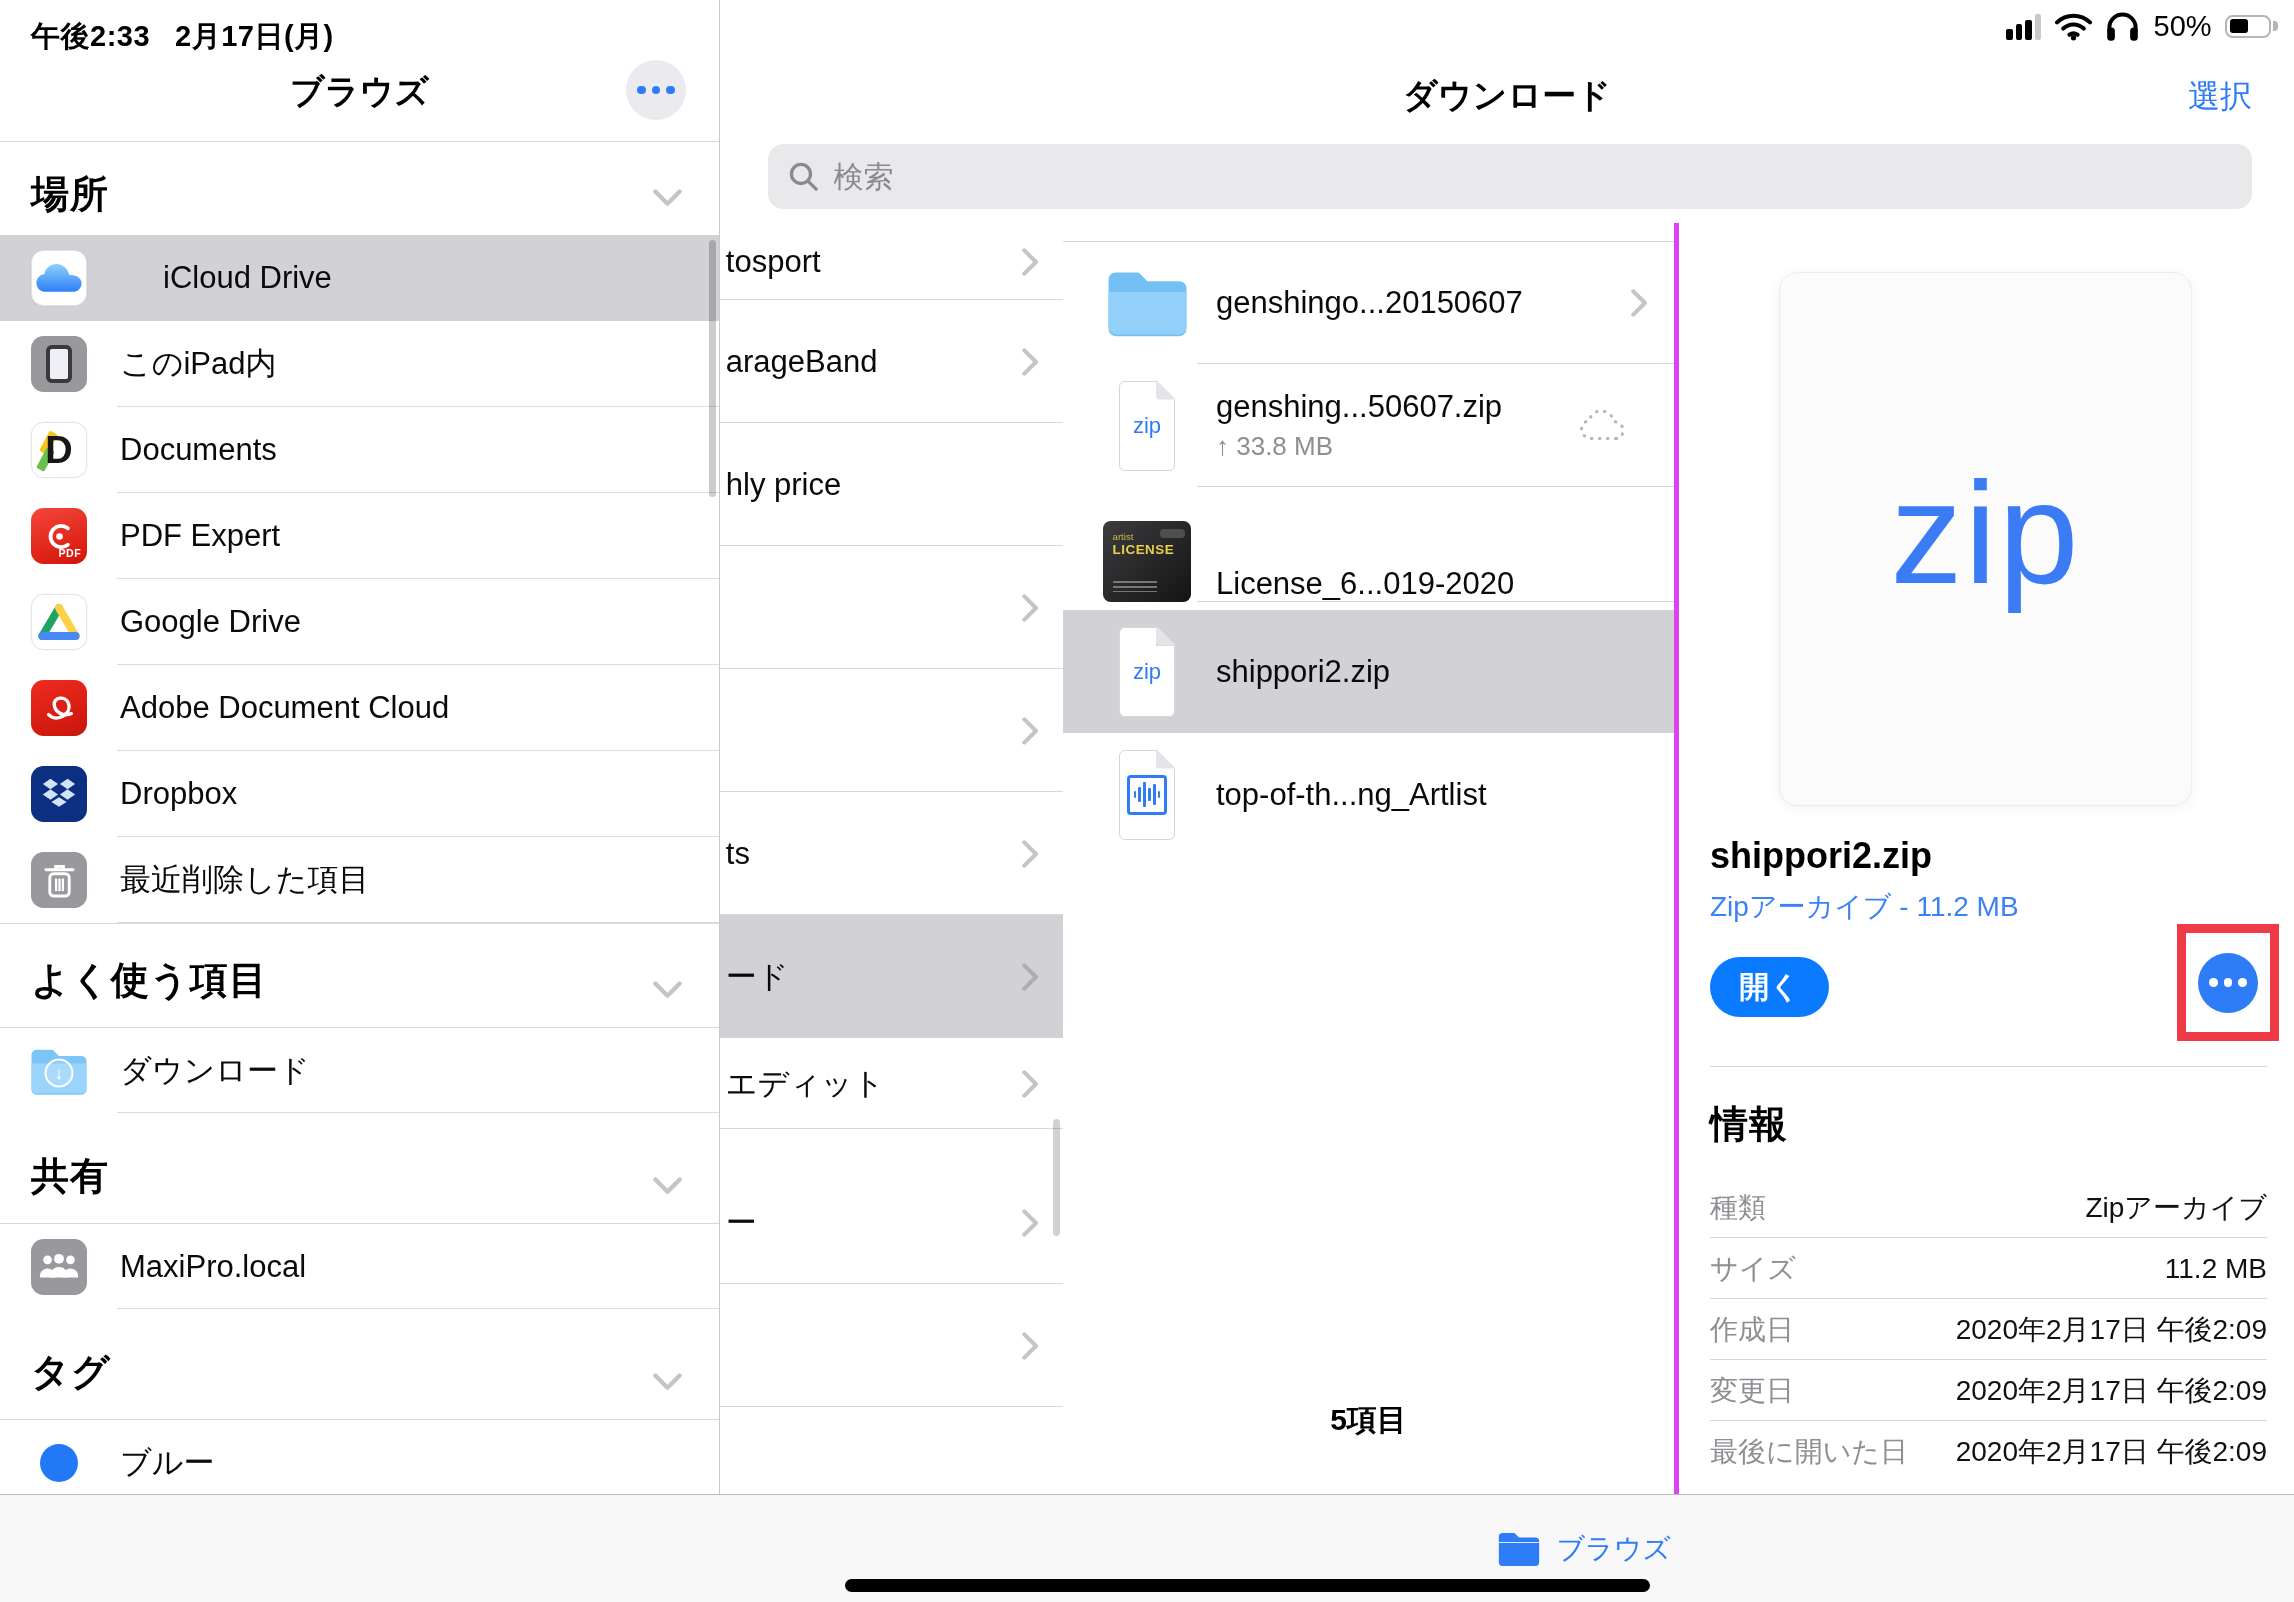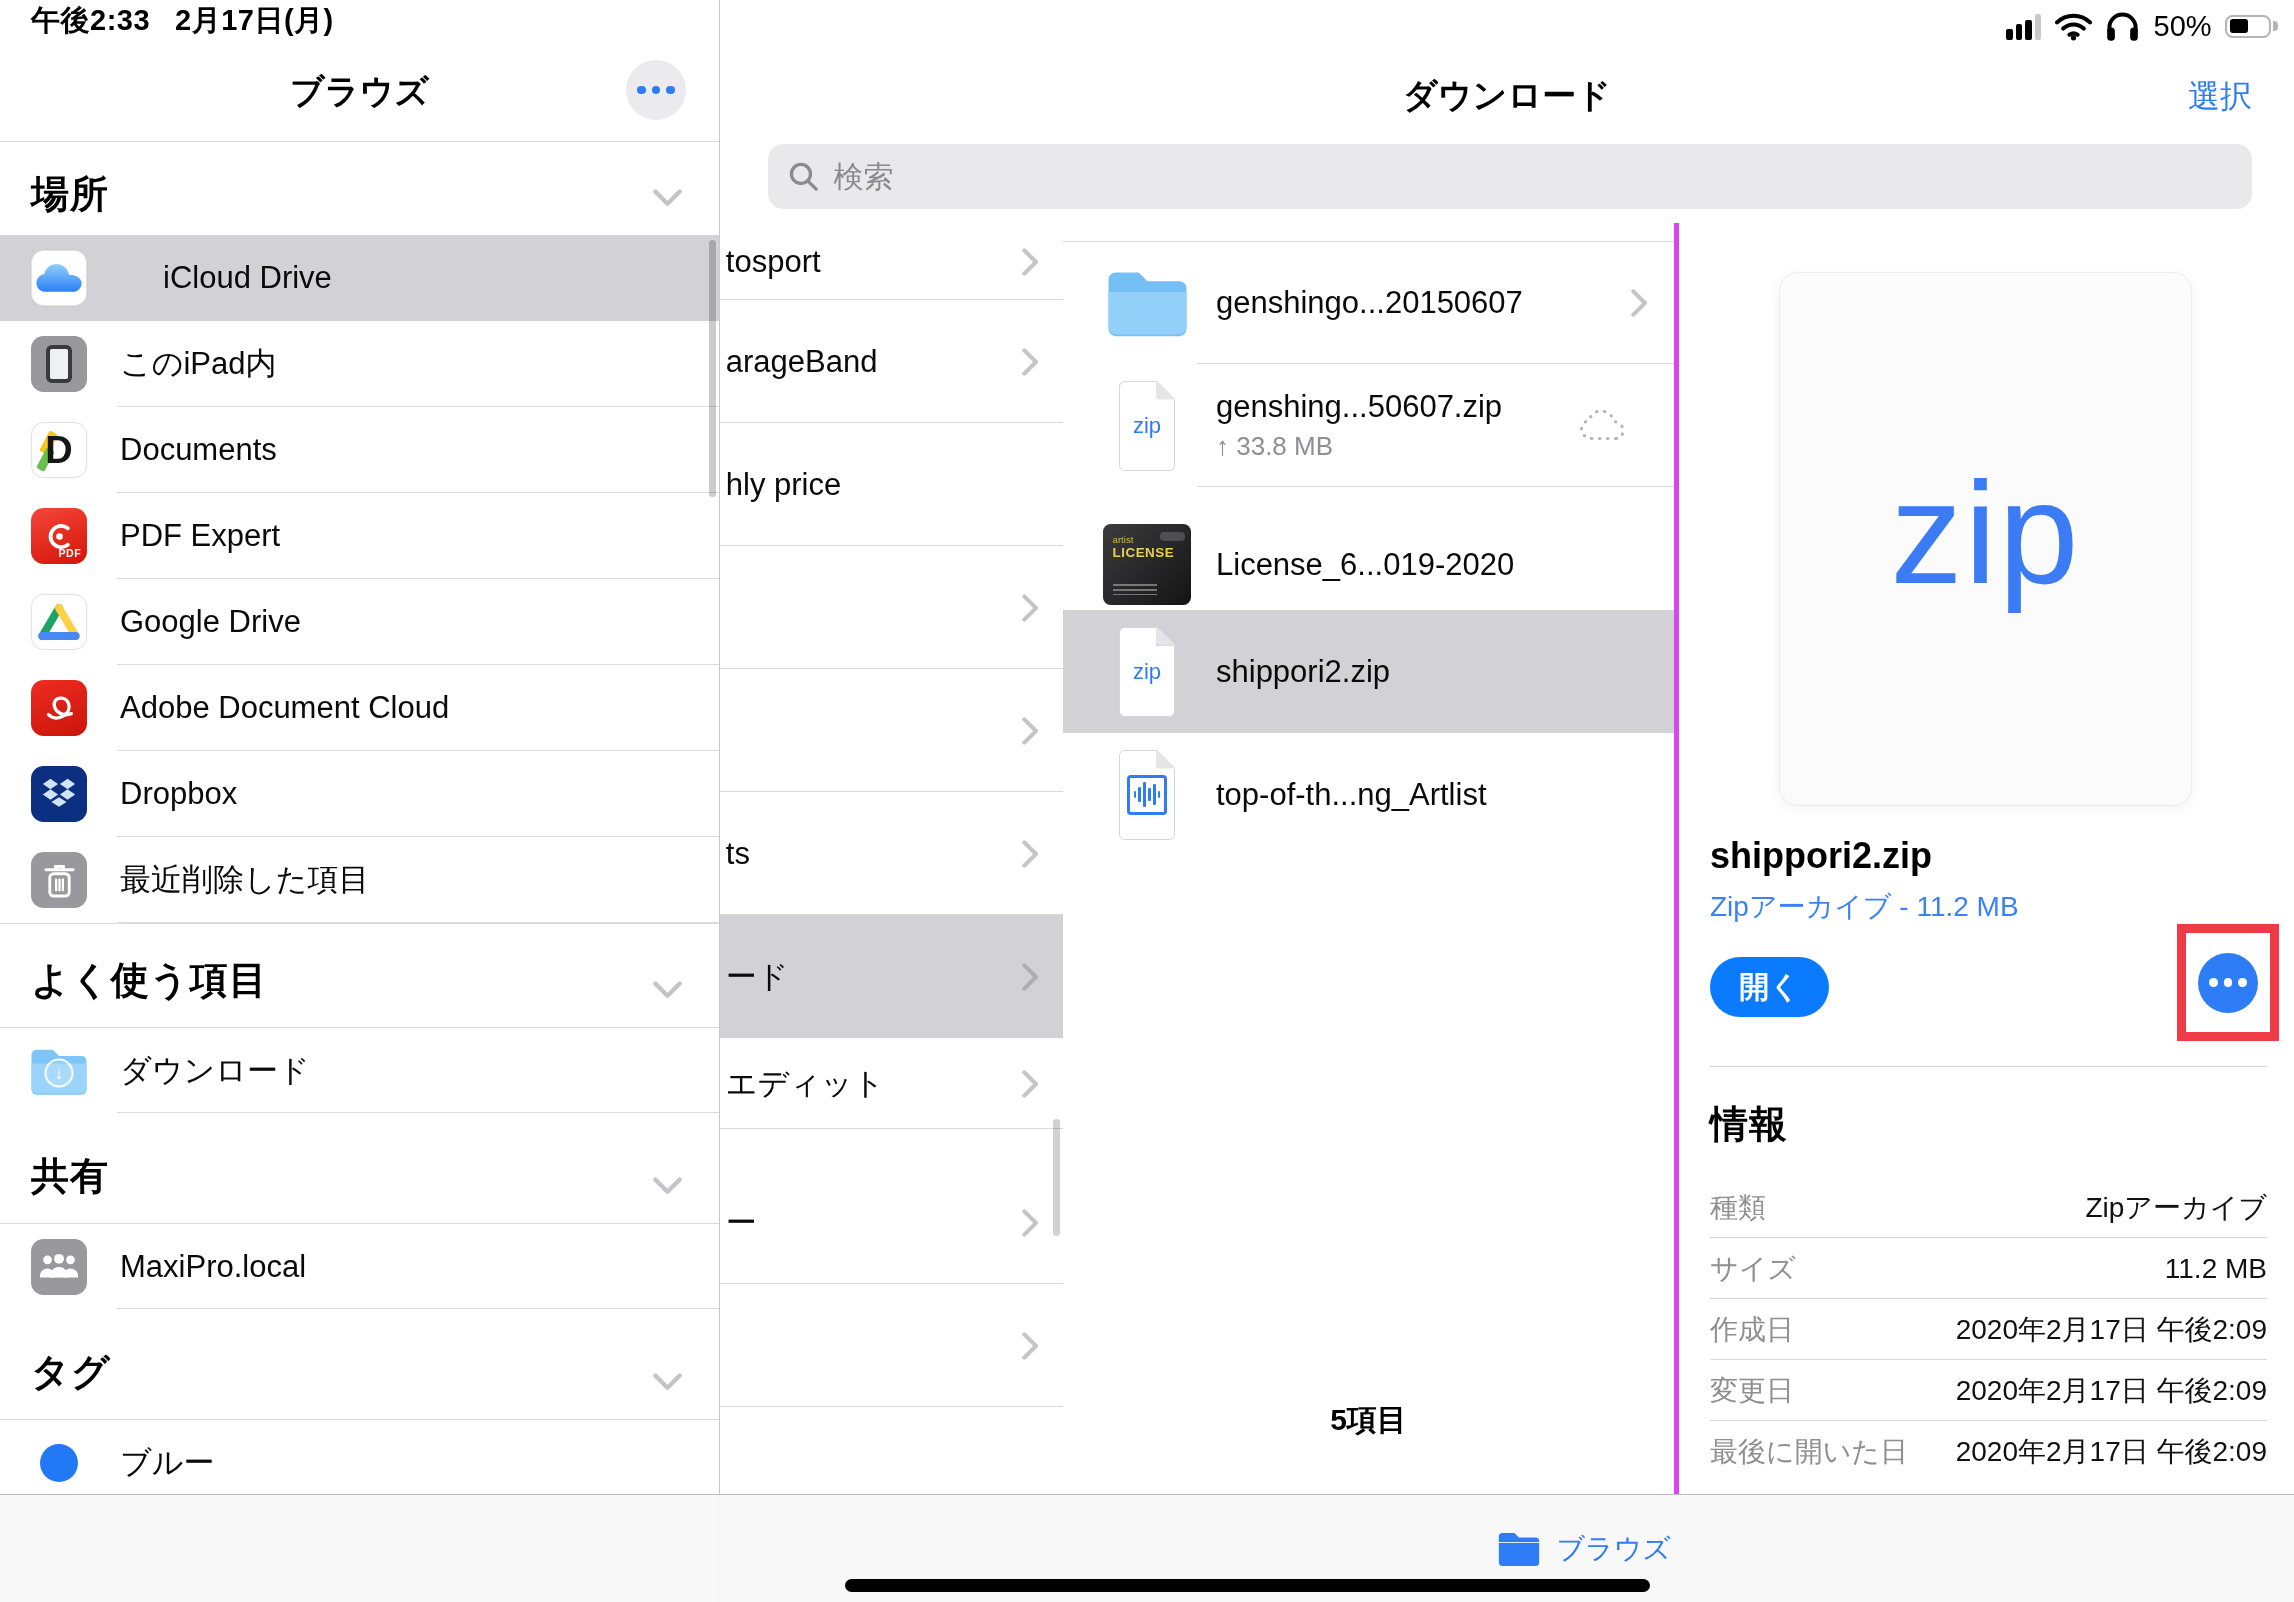--- a/index.html
+++ b/index.html
@@ -2,21 +2,21 @@
 <html><head>
 <meta charset="utf-8">
 <style>
   * { margin:0; padding:0; box-sizing:border-box; }
   html,body { width:2294px; height:1602px; }
   body { font-family:"Liberation Sans","DejaVu Sans",sans-serif; background:#fff; color:#000;
          -webkit-font-smoothing:antialiased; overflow:hidden; }
   .app { position:relative; width:2294px; height:1602px; background:#fff; overflow:hidden; }
 
   
-  .status-left { position:absolute; left:31px; top:1px; font-size:29px; font-weight:700; letter-spacing:0.5px; z-index:40;}
+  .status-left { position:absolute; left:31px; top:17px; font-size:29px; font-weight:700; letter-spacing:0.5px; z-index:40;}
   .status-left .date { margin-left:25px; }
   .status-right { position:absolute; right:23px; top:9.6px; display:flex; align-items:center; gap:13.4px; z-index:40; }
   .cellbars { display:flex; align-items:flex-end; gap:2.9px; height:27px; }
   .cellbars i { display:block; width:6.7px; border-radius:1.9px; background:#000; }
   .cellbars i:nth-child(1){height:10.6px;} .cellbars i:nth-child(2){height:15.4px;}
   .cellbars i:nth-child(3){height:20px;} .cellbars i:nth-child(4){height:26px; background:#c9c9cd;}
   .batt-pct { font-size:29px; font-weight:400; }
   .batt { position:relative; width:46px; height:23px; border:2.9px solid rgba(60,60,67,.38); border-radius:7.7px; }
   .batt i { position:absolute; left:2.9px; top:2.9px; bottom:2.9px; width:18px; background:#000; border-radius:2.9px; }
   .batt::after { content:''; position:absolute; right:-8.6px; top:4.8px; width:4.8px; height:9.6px;
@@ -469,21 +469,21 @@
         <span class="f-name">genshing...50607.zip</span>
         <span class="f-size">↑ 33.8 MB</span>
       </span>
       <span class="cloud-ic">
         <svg width="50" height="36" viewBox="0 0 50 35">
           <path d="M38 30H13.5C8 30 3.5 26 3.5 20.8c0-4.6 3.4-8.3 8-9C12.7 6 17.4 2.5 23 2.5c6.5 0 11.8 4.5 12.9 10.5 4.8.4 9.1 3.8 9.1 8.6S42.8 30 38 30z" fill="none" stroke="#b4b4b9" stroke-width="3" stroke-linecap="round" stroke-dasharray="0.6 7.4"></path>
         </svg>
       </span>
     </div>
 
-    <div class="frow hairline" style="top:280px; height:123px;">
+    <div class="frow hairline" style="top:256px; height:123px;align-items:flex-end;">
       <span class="icon-slot">
         <span class="license-thumb">
           <span class="lic-line1">artist</span>
           <span class="lic-line2">LICENSE</span>
           <span class="lic-car"></span>
           <span class="lic-bars"></span>
         </span>
       </span>
       <span class="f-name">License_6...019-2020</span>
     </div>

